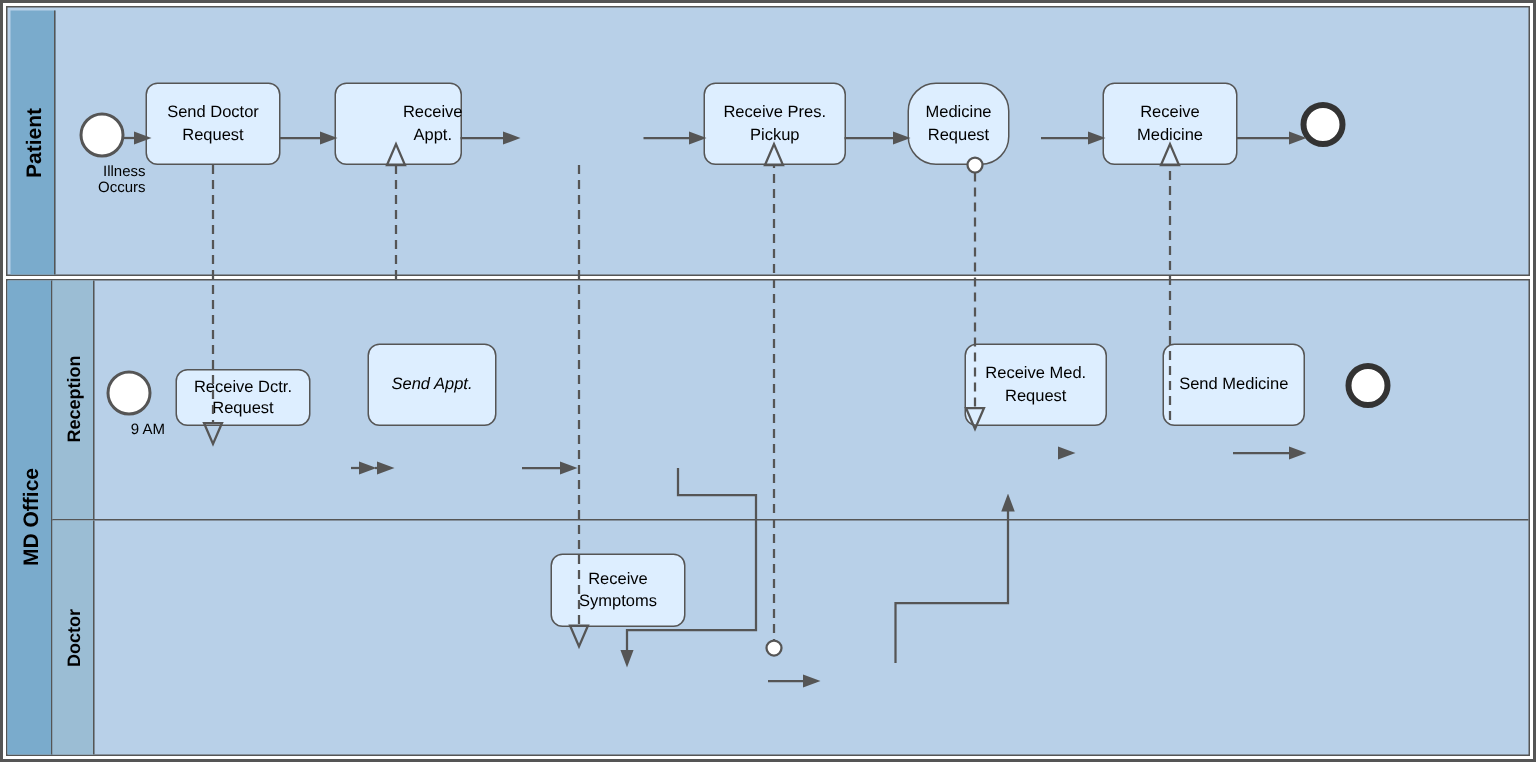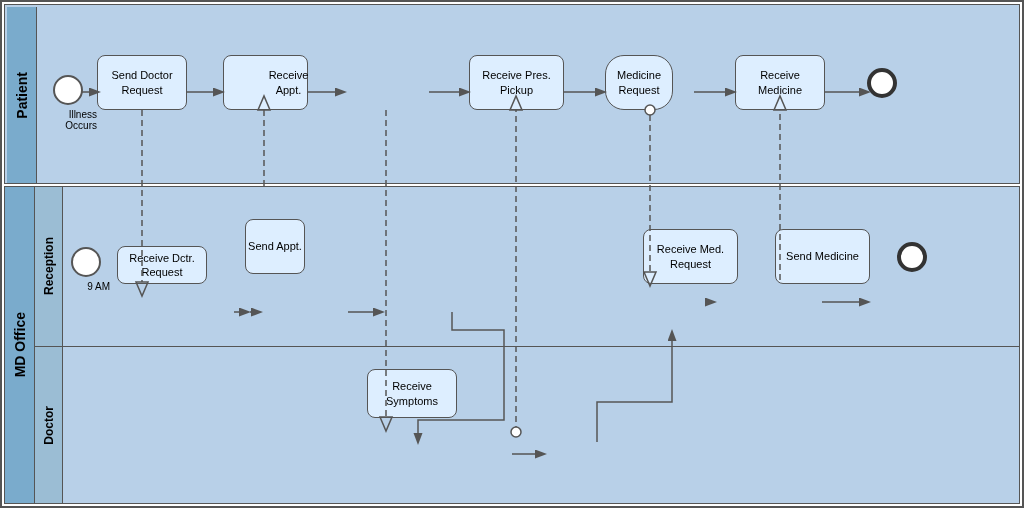--- a/index.html
+++ b/index.html
@@ -218,21 +218,21 @@
       <div class="sublane-label-reception">
         <span>Reception</span>
       </div>
 
       <div class="start-event" style="left:36px; top:60px;"></div>
       <div class="start-label" style="left:25px; top:94px; width:50px;">9 AM</div>
 
       <div class="task" style="left:82px; top:42px; width:90px; height:38px;margin-top:17px;">Receive Dctr.
 Request</div>
 
-      <div class="task" style="left:210px; top:32px; width:60px; height:55px;">Send Appt.</div>
+      <div class="task" style="left:210px; top:42px; width:86px; height:55px;font-style:italic;">Send Appt.</div>
 
       <div class="task" style="left:608px; top:42px; width:95px; height:55px;">Receive Med.
 Request</div>
 
       <div class="task" style="left:740px; top:42px; width:95px; height:55px;">Send
 Medicine</div>
 
       <div class="end-event" style="left:862px; top:55px;"></div>
     </div>
 

